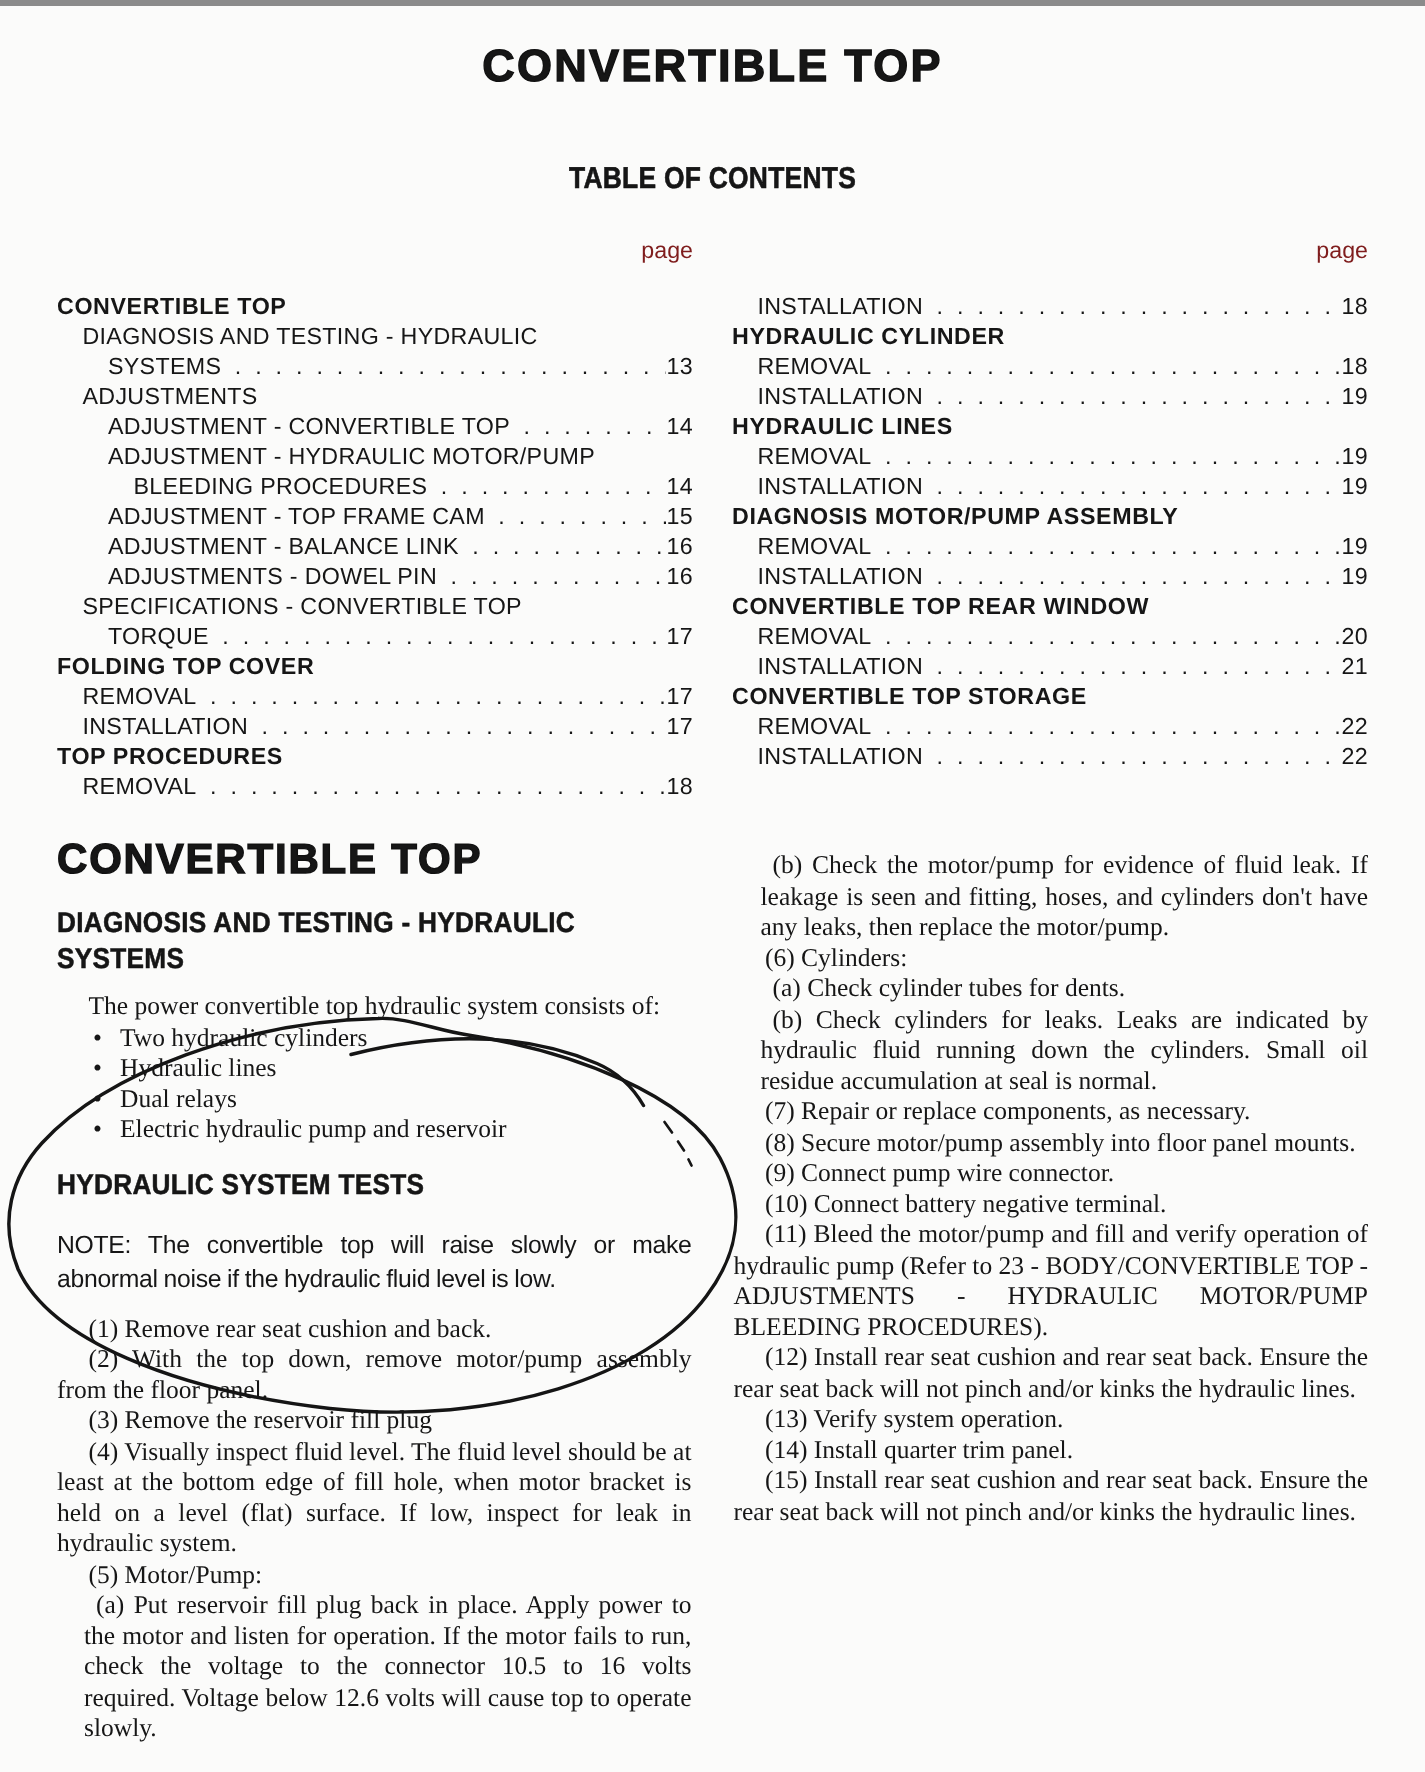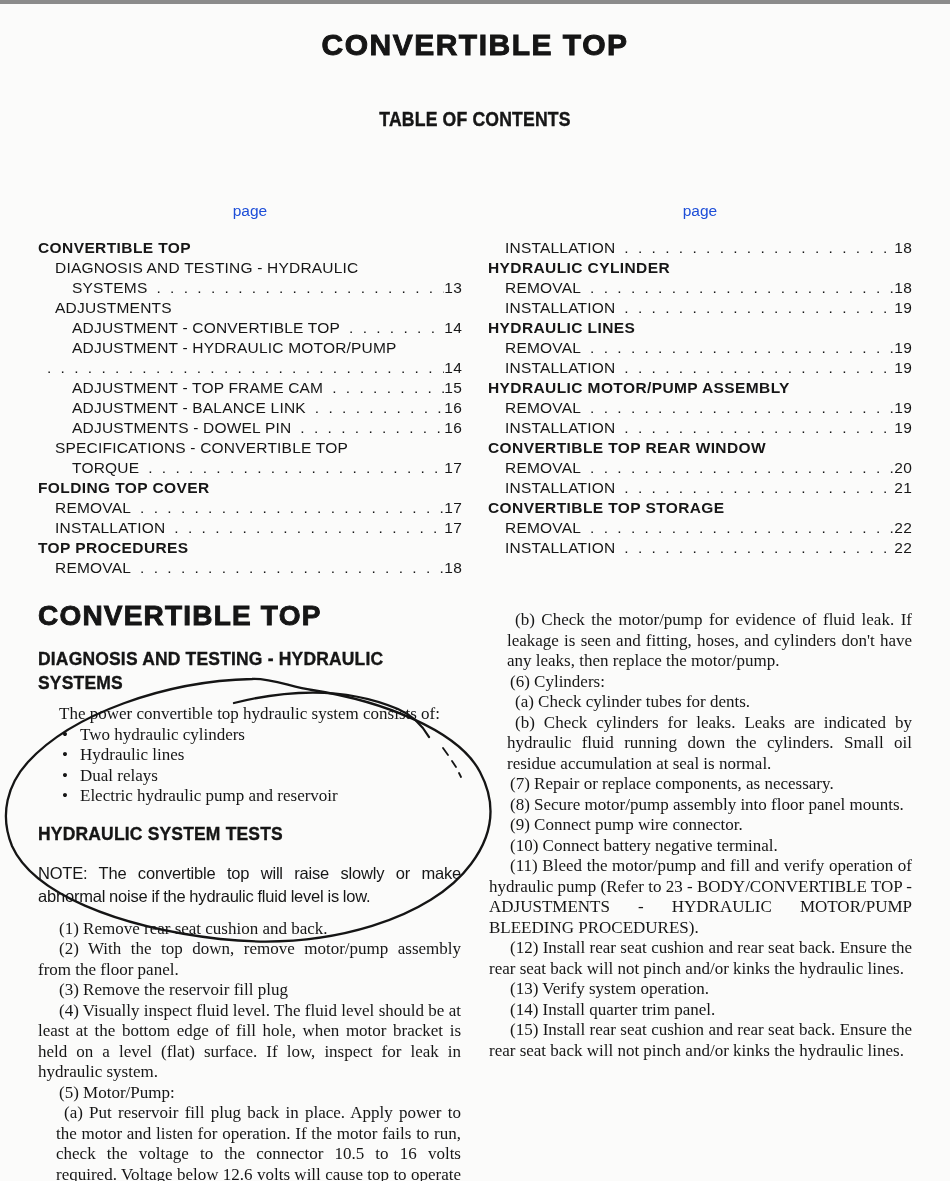--- a/index.html
+++ b/index.html
@@ -29,22 +29,22 @@
     font-size:20px; font-weight:bold;
     letter-spacing:0.2px;
     transform:scaleX(0.88);
     -webkit-text-stroke:0.4px #111;
   }
   .page-labels {
     display:flex; justify-content:space-between;
     padding:0 38px; margin-top:28px;
   }
   .page-labels span {
-    width:424px; text-align:center;
-    font-size:15.5px; color:#1d4ed8;margin-top:43px;
+    width:424px; text-align:right;
+    font-size:15.5px; color:#7f1d1d;
   }
   
   .toc {
     display:flex; gap:26px;
     padding:0 38px; margin-top:18px;
   }
   .toc-col { width:424px; }
   .toc-row {
     display:flex; align-items:baseline;
     font-size:15.5px; line-height:20px;
@@ -142,20 +142,21 @@
       <div class="toc-row">
     <span class="lbl ind2">ADJUSTMENT - CONVERTIBLE TOP</span>
     <span class="dots"></span>
     <span class="pg">14</span>
   </div>
       <div class="toc-row">
     <span class="lbl ind2">ADJUSTMENT - HYDRAULIC MOTOR/PUMP</span>
 
   </div>
       <div class="toc-row">
+    <span class="lbl ind3">BLEEDING PROCEDURES</span>
     <span class="dots"></span>
     <span class="pg">14</span>
   </div>
       <div class="toc-row">
     <span class="lbl ind2">ADJUSTMENT - TOP FRAME CAM</span>
     <span class="dots"></span>
     <span class="pg">15</span>
   </div>
       <div class="toc-row">
     <span class="lbl ind2">ADJUSTMENT - BALANCE LINK</span>
@@ -228,21 +229,21 @@
     <span class="lbl ind1">REMOVAL</span>
     <span class="dots"></span>
     <span class="pg">19</span>
   </div>
       <div class="toc-row">
     <span class="lbl ind1">INSTALLATION</span>
     <span class="dots"></span>
     <span class="pg">19</span>
   </div>
       <div class="toc-row">
-    <span class="lbl b">HYDRAULIC MOTOR/PUMP ASSEMBLY</span>
+    <span class="lbl b">DIAGNOSIS MOTOR/PUMP ASSEMBLY</span>
 
   </div>
       <div class="toc-row">
     <span class="lbl ind1">REMOVAL</span>
     <span class="dots"></span>
     <span class="pg">19</span>
   </div>
       <div class="toc-row">
     <span class="lbl ind1">INSTALLATION</span>
     <span class="dots"></span>

